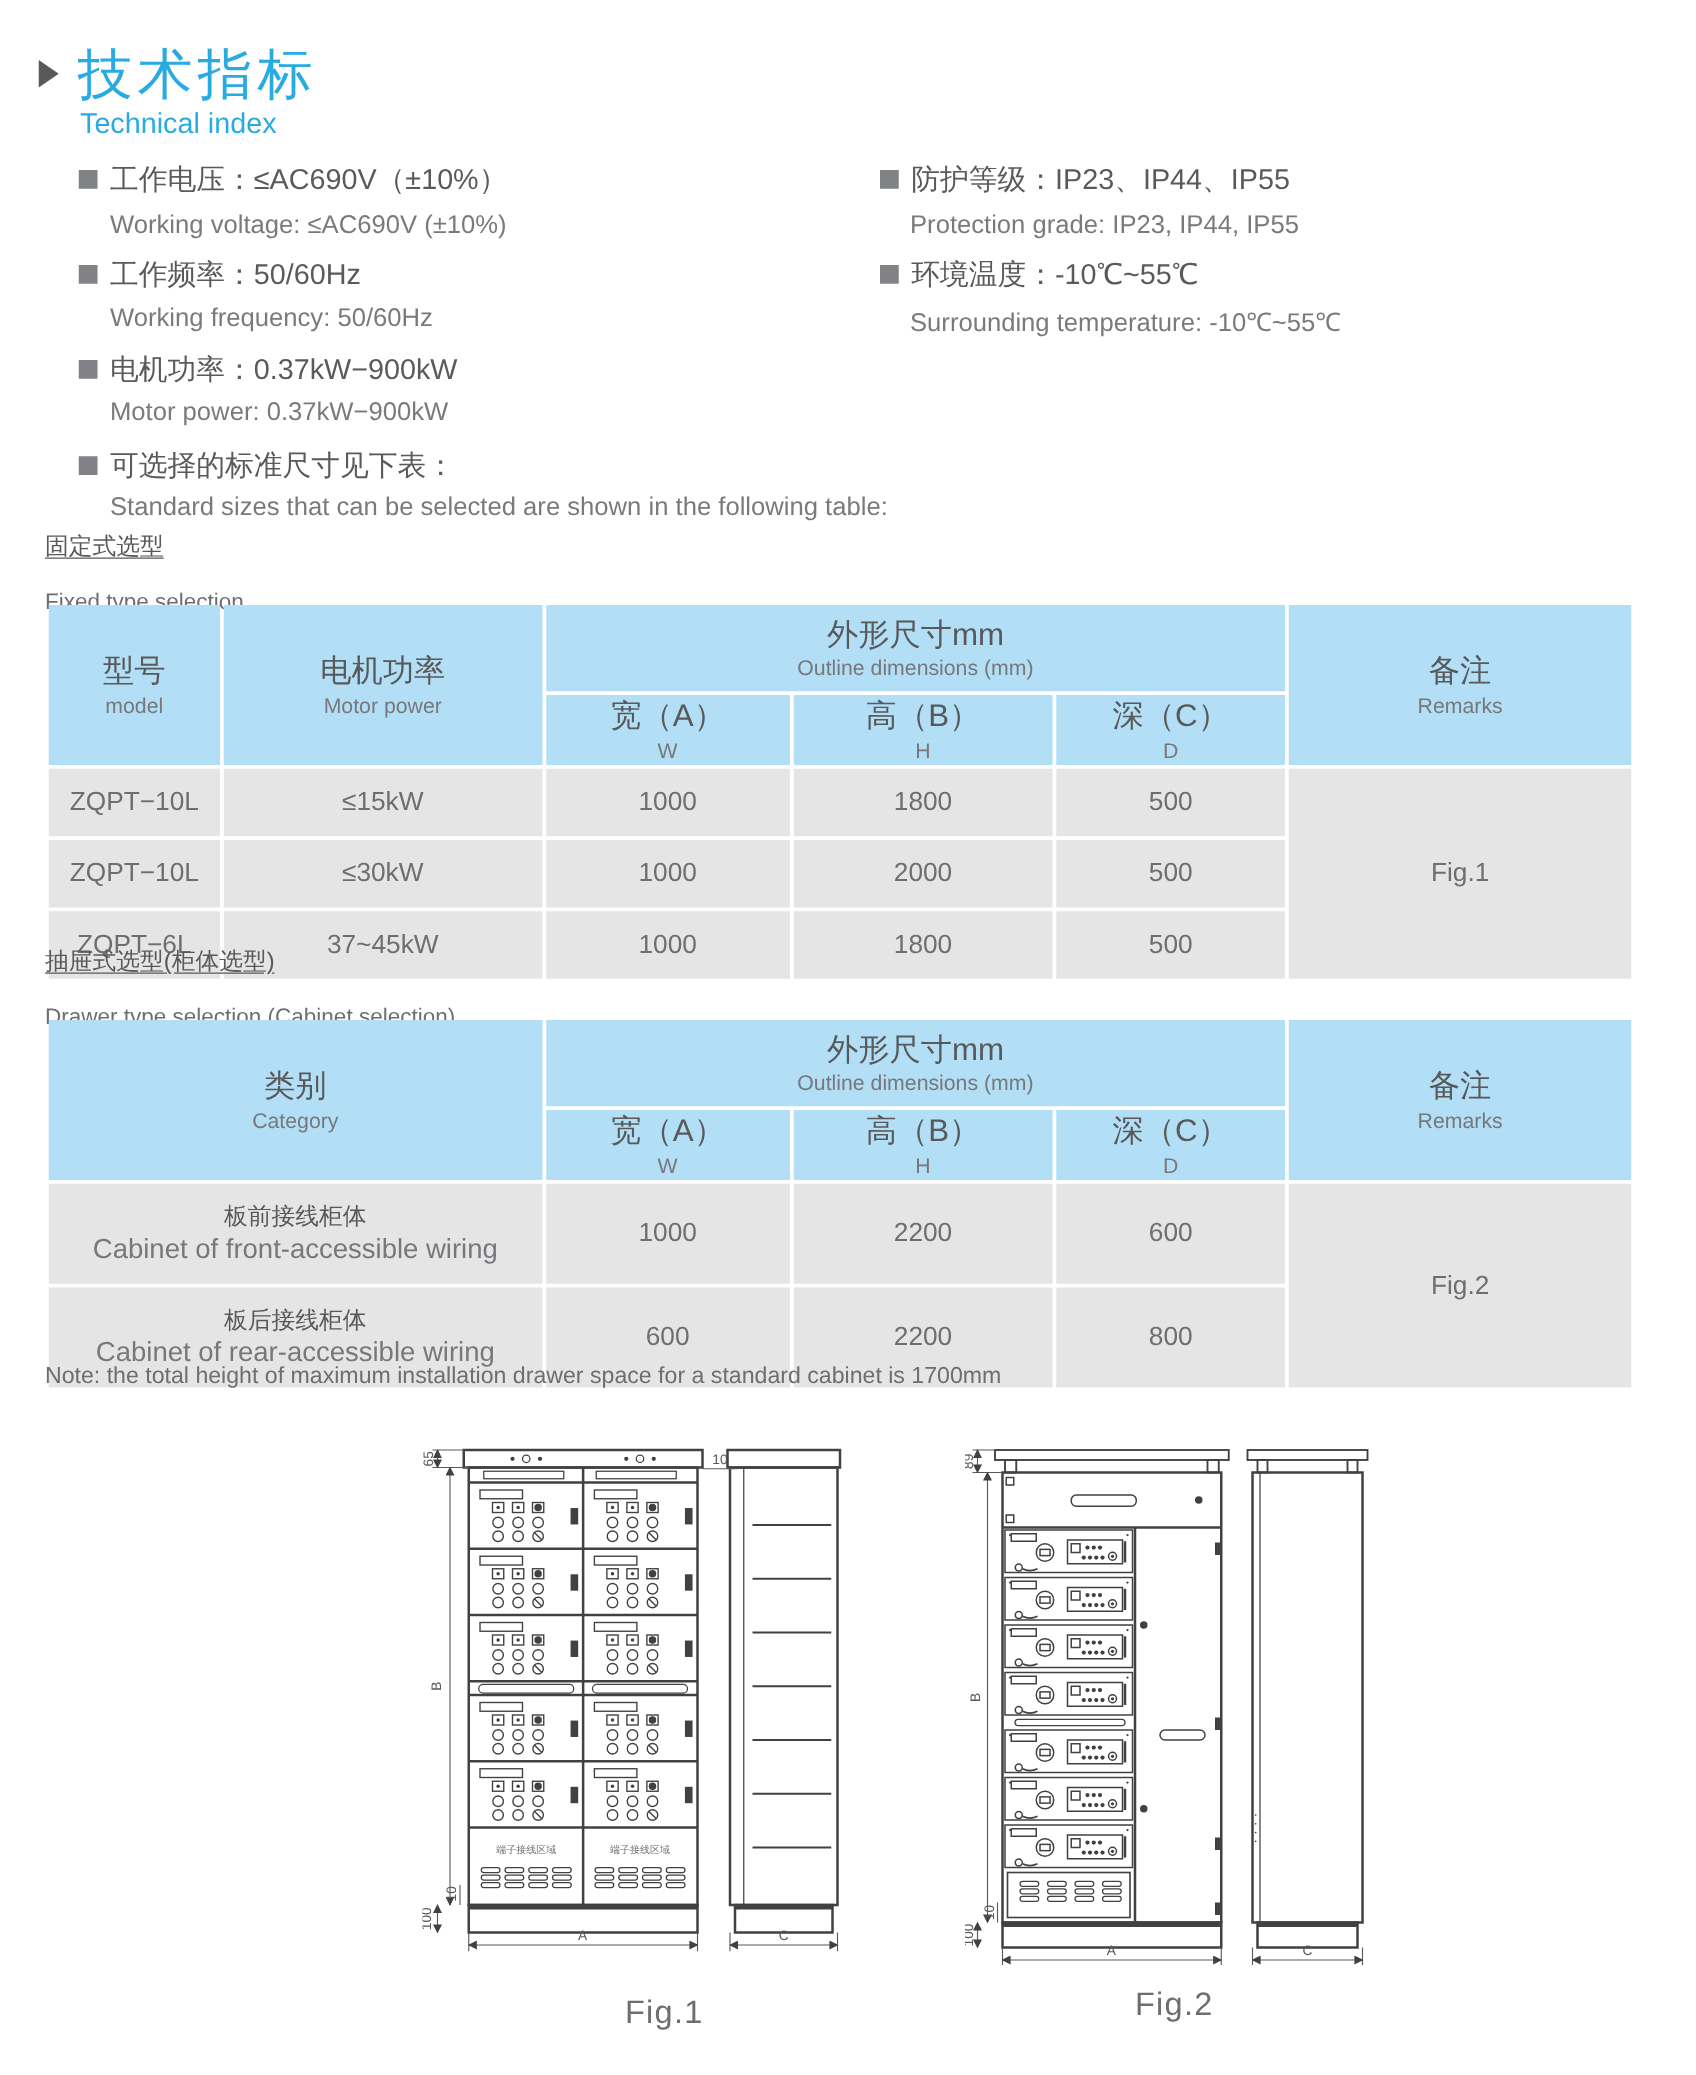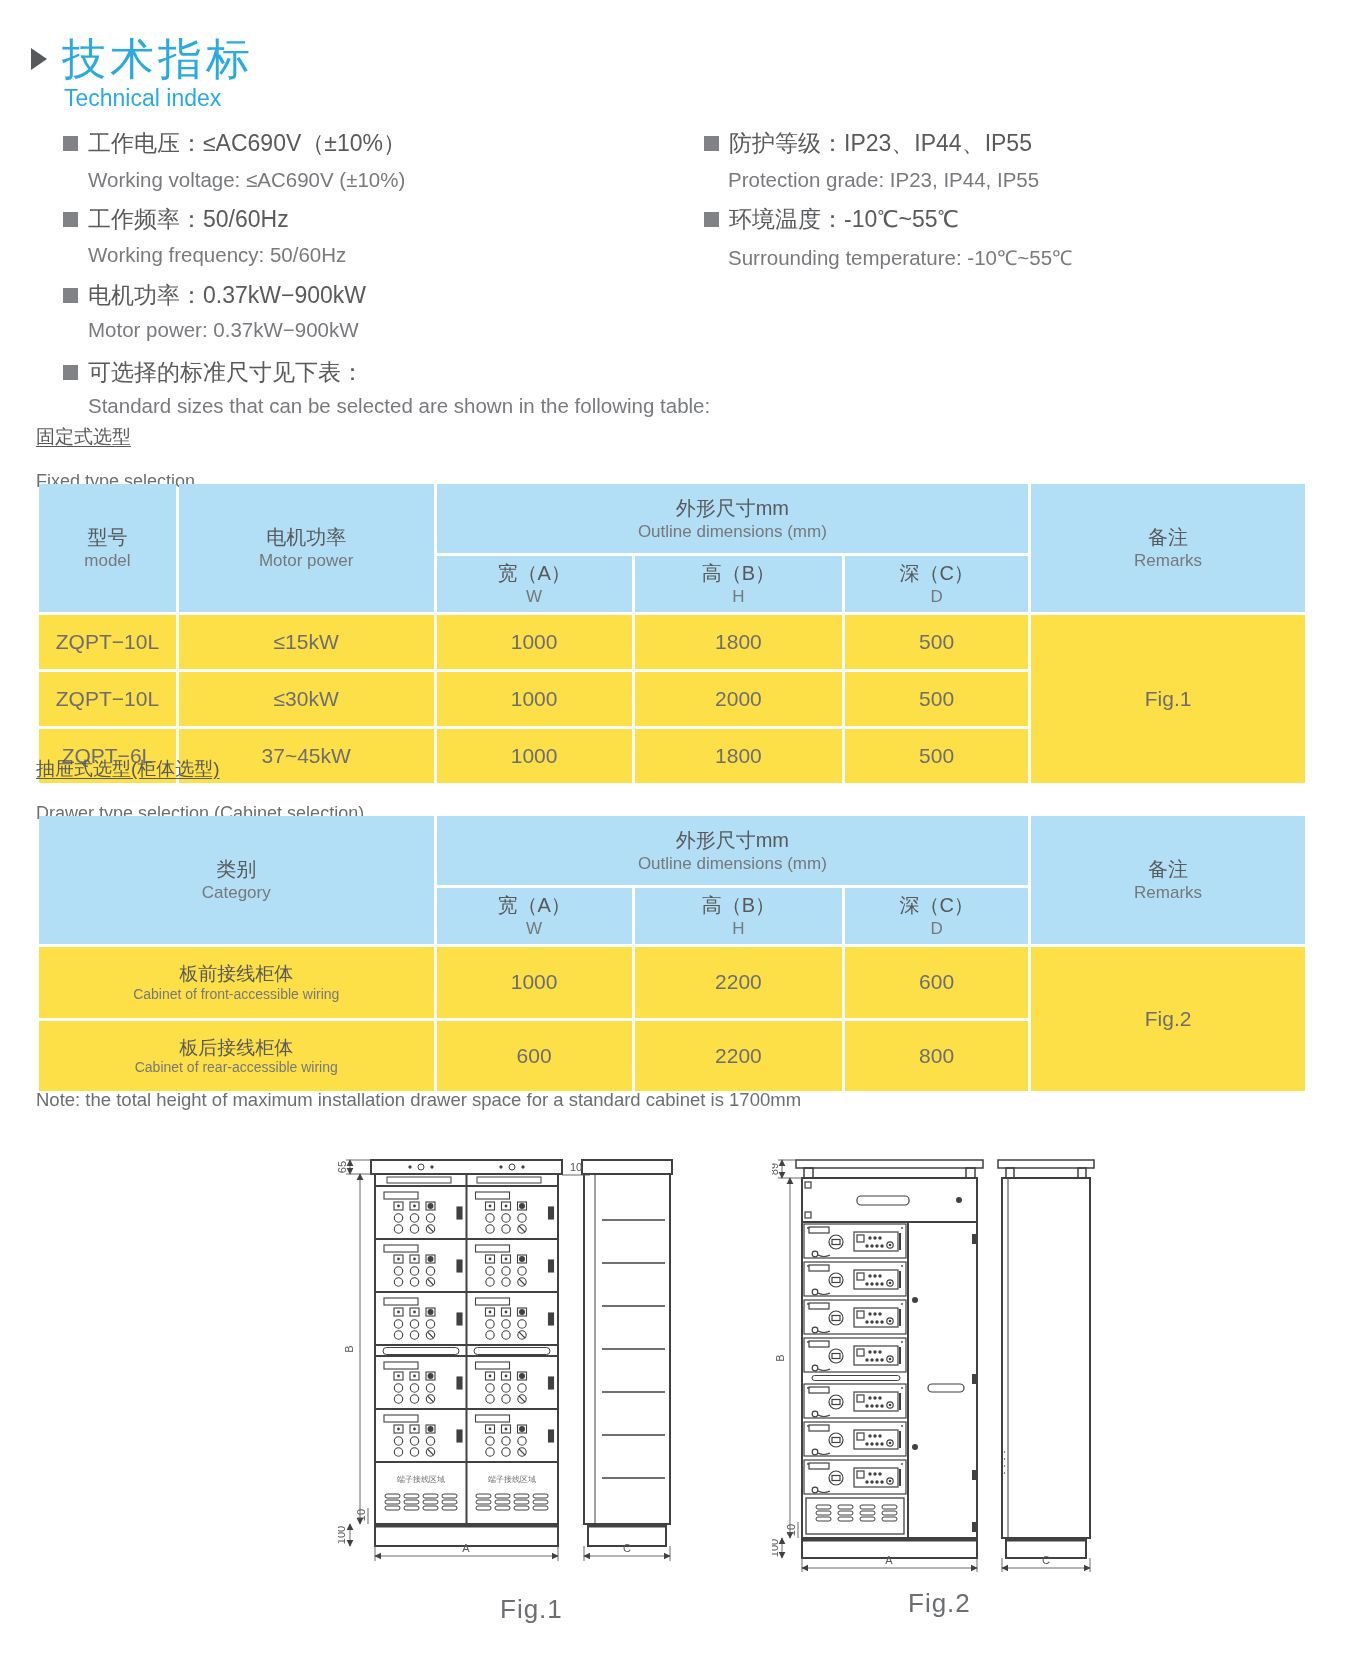--- a/index.html
+++ b/index.html
@@ -20,25 +20,25 @@
   .spec-cn .bullet{width:15px;height:15px;background:#808285;margin-right:10px;flex:none;}
   .spec-en{font-size:20.5px;color:#787A7D;}
 
   
   .sec-cn{position:absolute;font-size:19px;color:#58595B;text-decoration:underline;text-underline-offset:3px;white-space:nowrap;}
   .sec-en{position:absolute;font-size:18px;color:#6D6E71;white-space:nowrap;margin-top:19px;}
 
   
   .dtable{position:absolute;border-collapse:separate;border-spacing:3px;table-layout:fixed;}
   .dtable th{background:#B2DFF5;font-weight:normal;padding:0;vertical-align:middle;}
-  .dtable td{background:#fde047;text-align:center;padding:15px;font-size:21px;color:#6D6E71;vertical-align:middle;}
-  .zh2{display:block;font-size:20px;color:#58595B;line-height:1.3;text-align:center;}
+  .dtable td{background:#e5e5e5;text-align:center;padding:15px;font-size:21px;color:#6D6E71;vertical-align:middle;}
+  .zh2{display:block;font-size:25px;color:#58595B;line-height:1.3;text-align:center;}
   .en2{display:block;font-size:17px;color:#77787B;line-height:1.25;text-align:center;}
   .cellzh{display:block;font-size:19px;color:#58595B;line-height:1.25;text-align:center;}
-  .cellen{display:block;font-size:14px;color:#77787B;line-height:1.2;text-align:center;}
+  .cellen{display:block;font-size:22px;color:#77787B;line-height:1.2;text-align:center;}
   .remark-cell{font-size:22px;}
 
   .note-line{position:absolute;font-size:18.5px;color:#6D6E71;white-space:nowrap;}
   .figcap{position:absolute;font-size:26px;color:#6D6E71;letter-spacing:1px;}
   .dim{stroke:#58595B;stroke-width:0.9;fill:none;}
   .dtx{font-size:11px;fill:#58595B;}
   svg text{font-family:"Liberation Sans",sans-serif;}
   .tCJK{font-size:8px;fill:#6D6E71;text-anchor:middle;}
 </style>
 </head>

